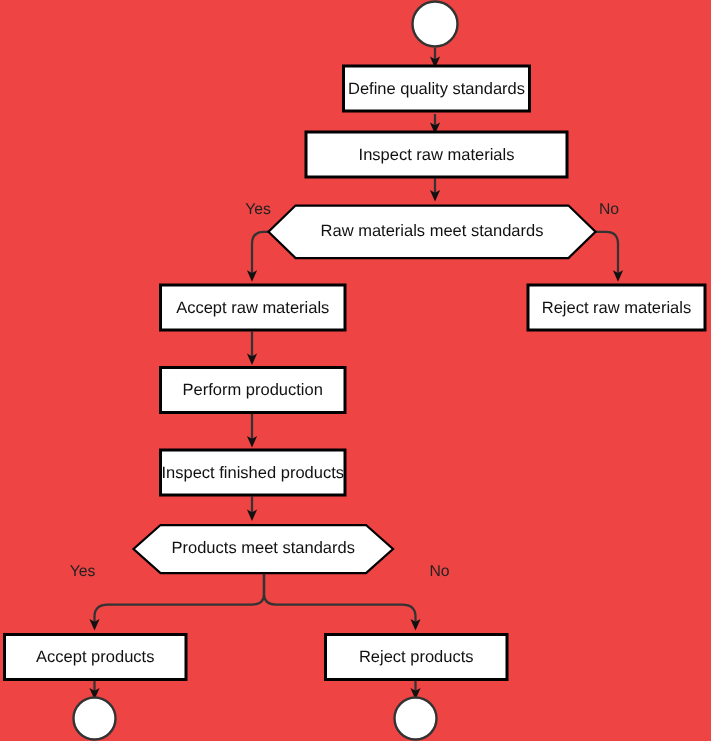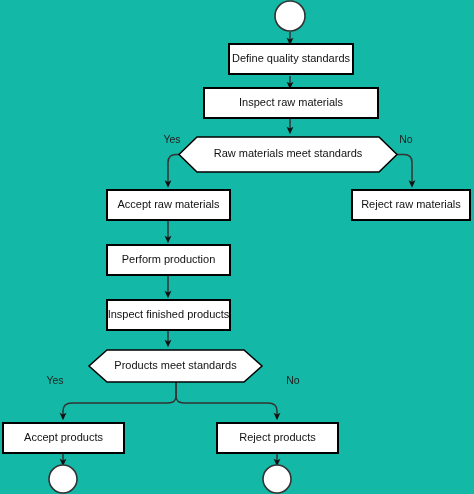--- a/index.html
+++ b/index.html
@@ -10,21 +10,21 @@
   body {
     width: 474px;
     height: 494px;
     font-family: "Liberation Sans", sans-serif;
     overflow: hidden;
   }
   #flowchart-root {
     position: relative;
     width: 474px;
     height: 494px;
-    background: #14b8a6;
+    background: #ef4444;
   }
   svg.diagram {
     display: block;
     width: 474px;
     height: 494px;
   }
   .node-shape {
     fill: #ffffff;
     stroke: #000000;
     stroke-width: 2;

